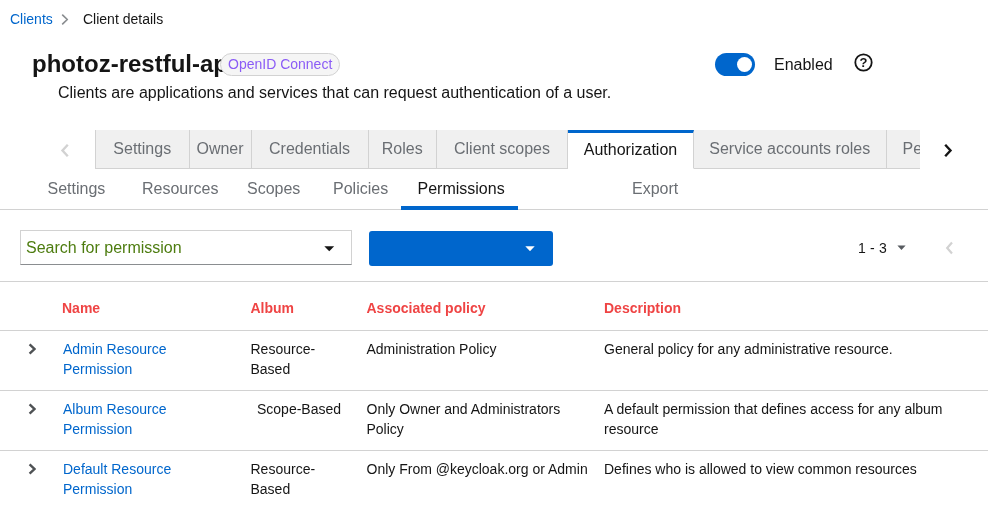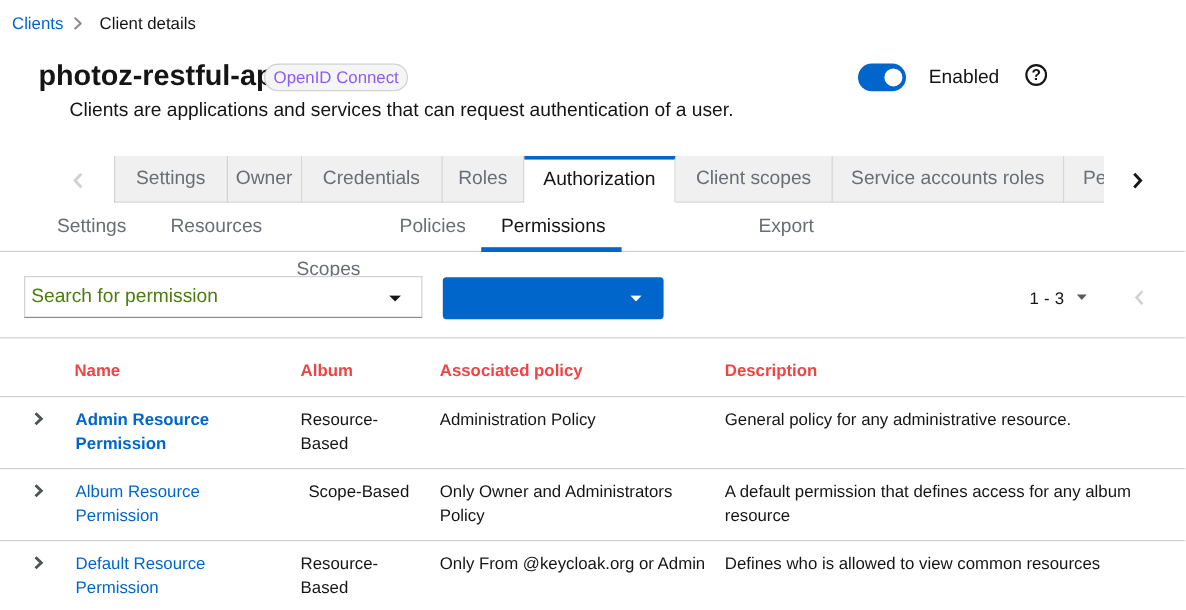--- a/index.html
+++ b/index.html
@@ -84,34 +84,34 @@
 
   <div class="abs tabs1">
     <svg class="scrollL" width="10" height="15" viewBox="0 0 10 15">
         <path d="M7.8 1.8 L2.5 7.5 L7.8 13.2" stroke="#d2d2d2" stroke-width="2.4" fill="none"></path>
       </svg>
     <div class="tabwrap">
       <div class="tab first" style="width:94.5px">Settings</div>
       <div class="tab" style="width:62px">Owner</div>
       <div class="tab" style="width:117px">Credentials</div>
       <div class="tab" style="width:68.5px">Roles</div>
+      <div class="tab" style="width:131px">Client scopes</div>
       <div class="tab active" style="width:126px">Authorization</div>
-      <div class="tab" style="width:131px">Client scopes</div>
       <div class="tab" style="width:192.5px">Service accounts roles</div>
       <div class="tab" style="width:110px; text-align:left; padding-left:16px;">Permissions</div>
     </div>
     <svg class="scrollR" width="10" height="15" viewBox="0 0 10 15">
         <path d="M2.2 1.8 L7.5 7.5 L2.2 13.2" stroke="#151515" stroke-width="2.4" fill="none"></path>
       </svg>
   </div>
 
   <div class="abs tabs2line"></div>
   <div class="abs stab" style="left:31.5px;">Settings</div>
   <div class="abs stab" style="left:126px;">Resources</div>
-  <div class="abs stab" style="left:231px;margin-top:36px;">Scopes</div>
+  <div class="abs stab" style="left:231px;">Scopes</div>
   <div class="abs stab" style="left:317px;">Policies</div>
   <div class="abs stab active" style="left:401.5px;">Permissions</div>
   <div class="abs stab" style="left:616px;">Export</div>
   <div class="abs underline2"></div>
 
   <div class="abs select">
     <span class="txt">Search for permission</span>
     <svg class="car" width="10.5" height="5.5" viewBox="0 0 10.5 5.5">
         <polygon points="0.3,0.3 10.2,0.3 5.25,5.2" fill="#151515"></polygon>
       </svg>
@@ -132,21 +132,21 @@
   <div class="abs line" style="top:281px;"></div>
   <div class="abs th" style="left:62px;">Name</div>
   <div class="abs th" style="left:250.5px;">Album</div>
   <div class="abs th" style="left:366.5px;">Associated policy</div>
   <div class="abs th" style="left:604px;">Description</div>
   <div class="abs line" style="top:330px;"></div>
 
   <svg class="abs" style="left:28px; top:342.5px;" width="8" height="12" viewBox="0 0 8 12">
       <path d="M1.6 1.4 L6.4 6 L1.6 10.6" stroke="#4f5255" stroke-width="2.4" fill="none"></path>
     </svg>
-  <div class="abs td" style="left:63px; top:339px; width:168px;font-weight:bold;"><a class="cell">Admin Resource Permission</a></div>
+  <div class="abs td" style="left:63px; top:339px; width:168px;"><a class="cell">Admin Resource Permission</a></div>
   <div class="abs td" style="left:250.5px; top:339px; width:90px;">Resource-Based</div>
   <div class="abs td" style="left:366.5px; top:339px; width:220px;">Administration Policy</div>
   <div class="abs td" style="left:604px; top:339px; width:368px;">General policy for any administrative resource.</div>
   <div class="abs line" style="top:390px;"></div>
 
   <svg class="abs" style="left:28px; top:402.5px;" width="8" height="12" viewBox="0 0 8 12">
       <path d="M1.6 1.4 L6.4 6 L1.6 10.6" stroke="#4f5255" stroke-width="2.4" fill="none"></path>
     </svg>
   <div class="abs td" style="left:63px; top:399px; width:168px;"><a class="cell">Album Resource Permission</a></div>
   <div class="abs td" style="left:257px; top:399px; width:90px;">Scope-Based</div>

